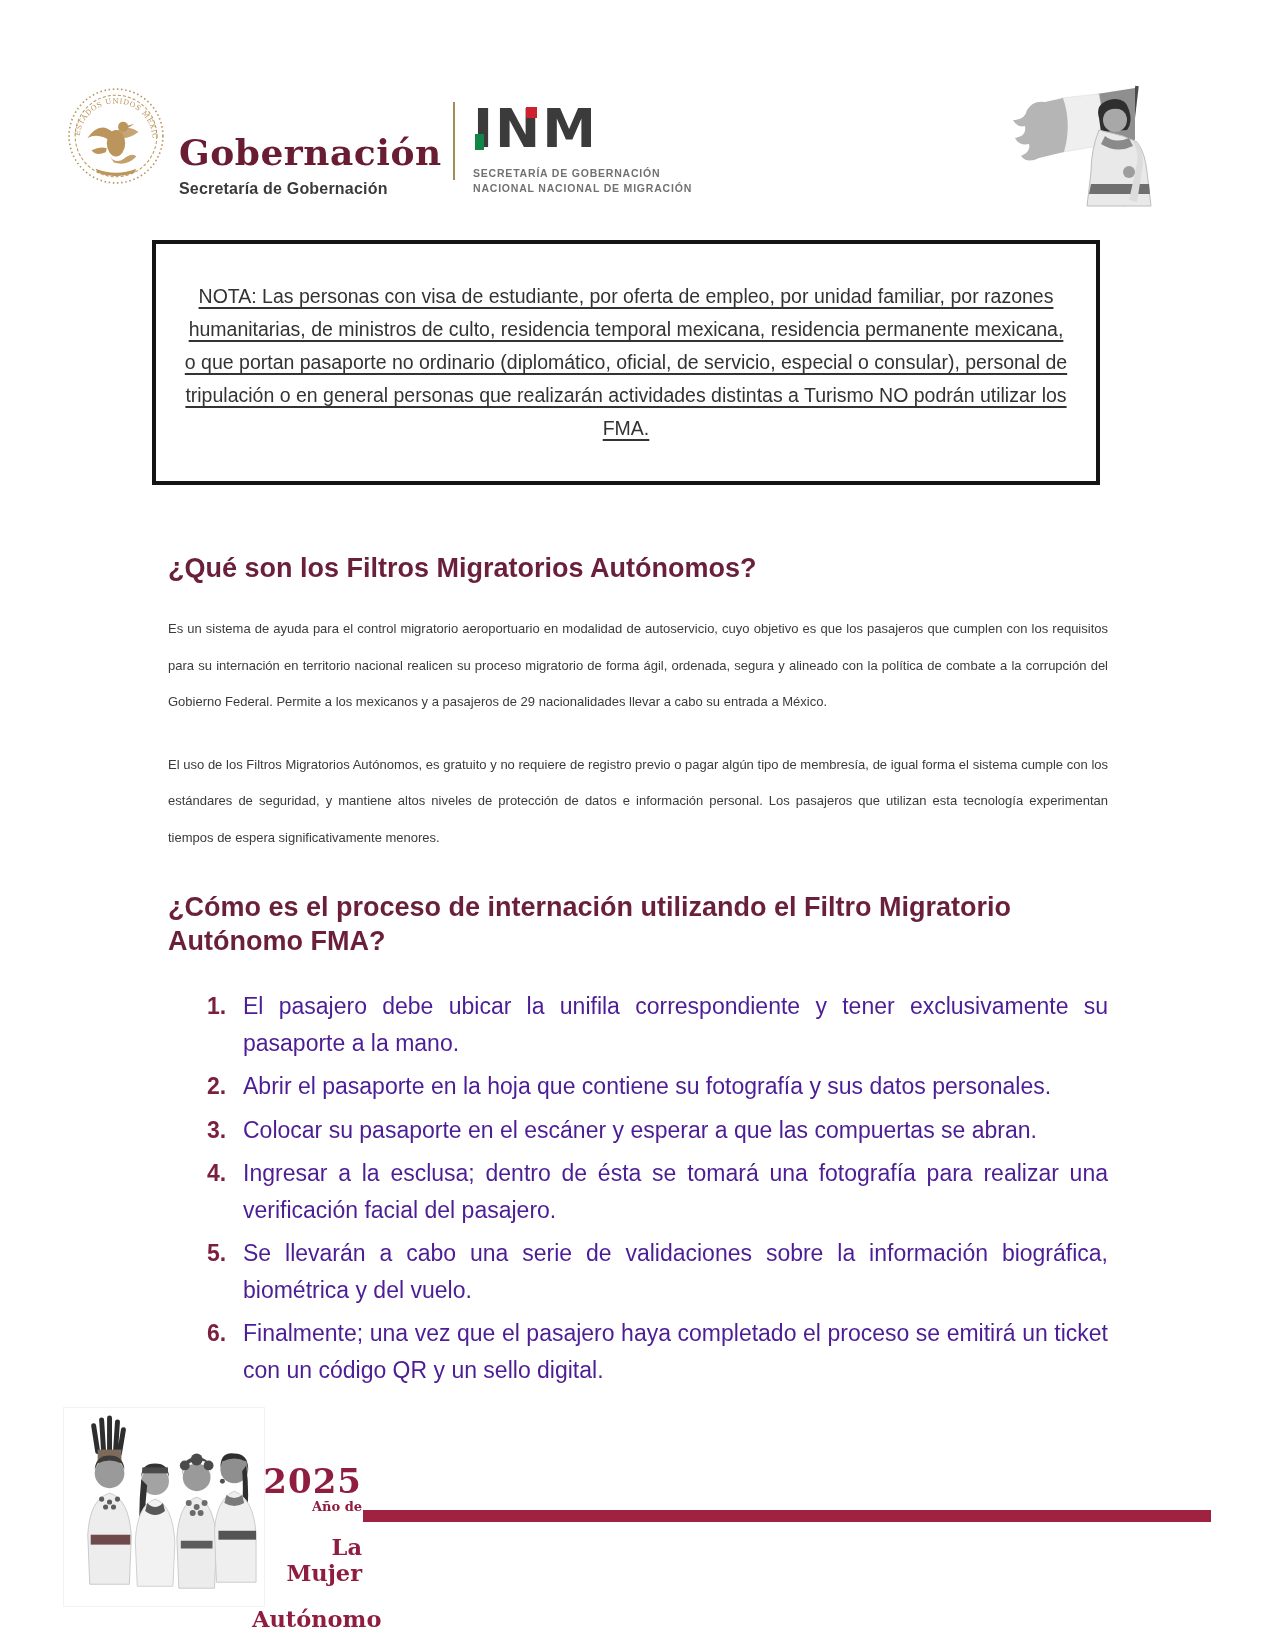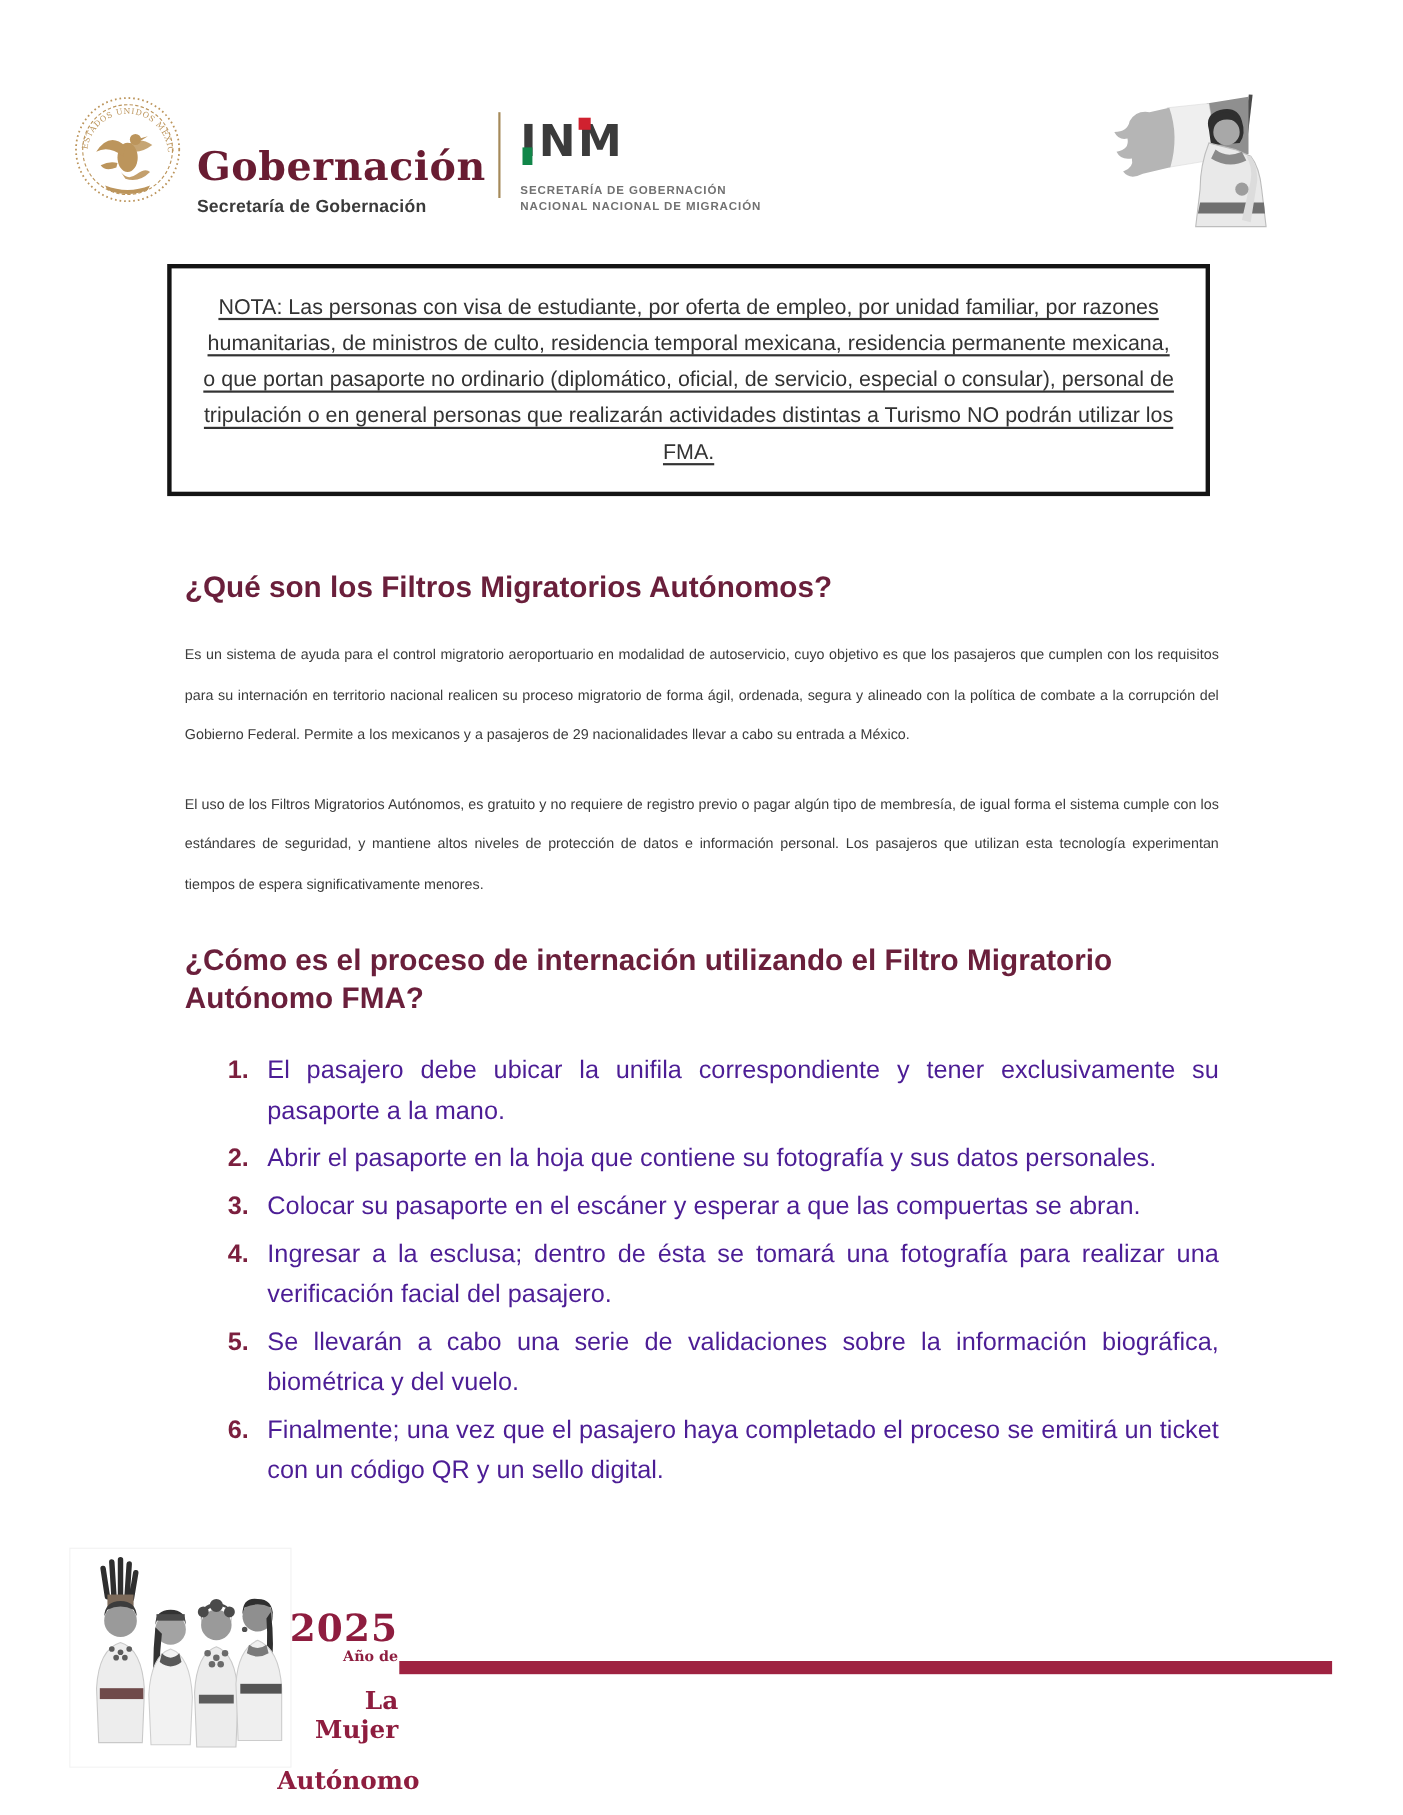--- a/index.html
+++ b/index.html
@@ -37,37 +37,37 @@
   }
   .header-divider {
     position: absolute; left: 388px; top: 18px;
     width: 2px; height: 78px; background: #A58A5A;
   }
   .inm-block { position: absolute; left: 408px; top: 22px; }
   .inm-logo { position: relative; width: 120px; height: 52px; }
   .inm-text {
     font-family: "DejaVu Sans", sans-serif;
     font-weight: 900;
-    font-size: 40px;
+    font-size: 54px;
     line-height: 46px;
     color: #3b3b3b;
     letter-spacing: 2px;
   }
   .inm-green-sq { position: absolute; left: 2px; bottom: 8px; width: 9px; height: 16px; background: #118649; }
   .inm-red-sq  { position: absolute; left: 53px; top: 1px; width: 11px; height: 11px; background: #d0212f; }
   .inm-caption { margin-top: 8px; font-size: 10.5px; font-weight: bold; color: #717171; letter-spacing: 0.8px; line-height: 15px; }
 
   .flag-woman { position: absolute; top: -4px; right: 110px; width: 178px; height: 128px; }
 
   
   .note-box {
     margin: 240px 0 0 152px;
     width: 948px;
     border: 4px solid #141414;
-    padding: 19px 26px;
+    padding: 36px 26px;
     text-align: center;
   }
   .note-text {
     font-size: 19.5px;
     line-height: 33px;
     color: #333333;
     text-decoration: underline;
     text-underline-offset: 4px;
     text-decoration-thickness: 1.5px;
   }

